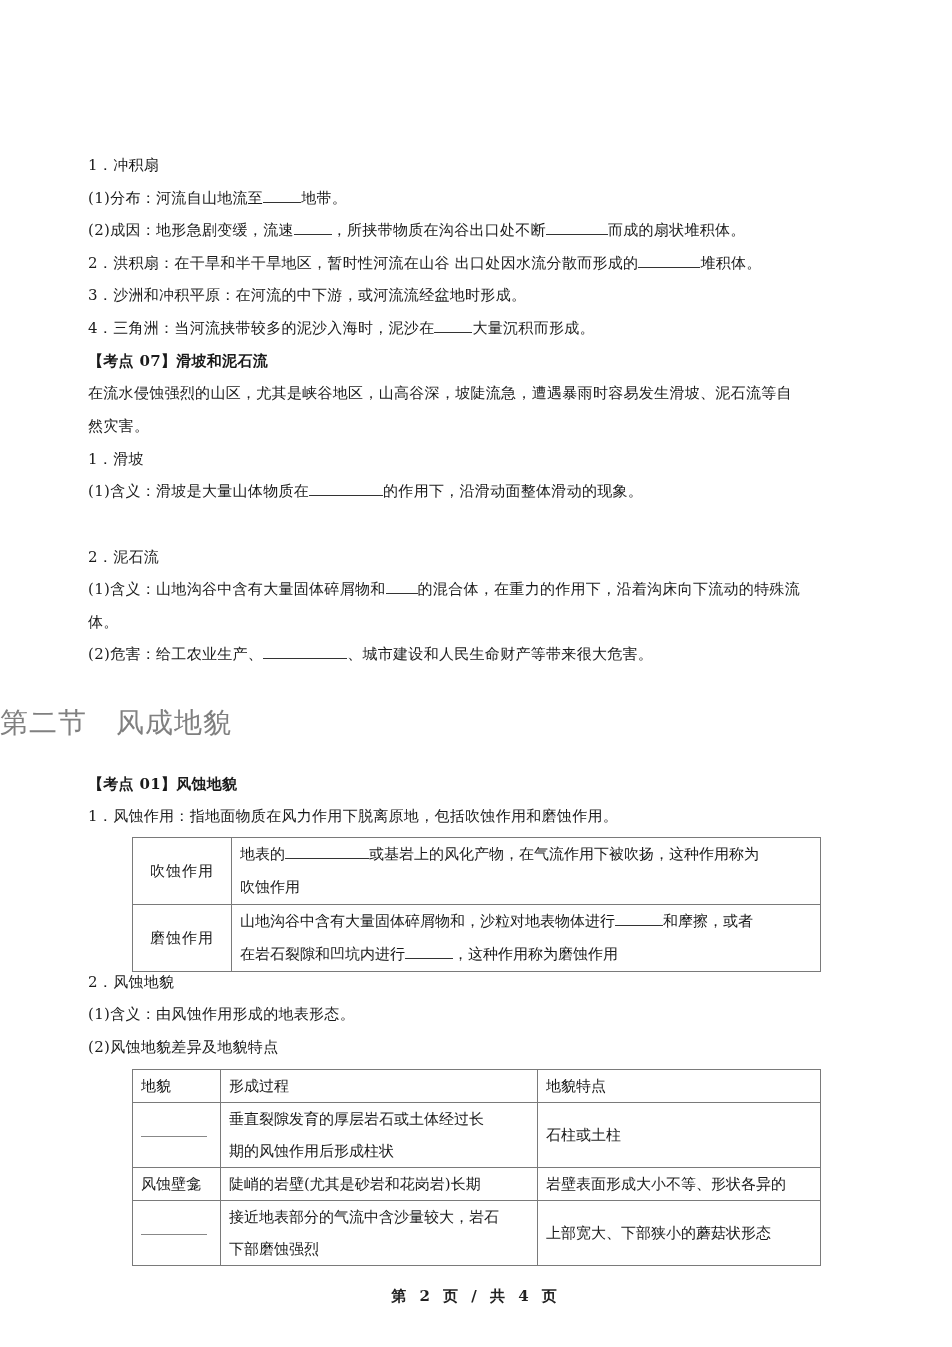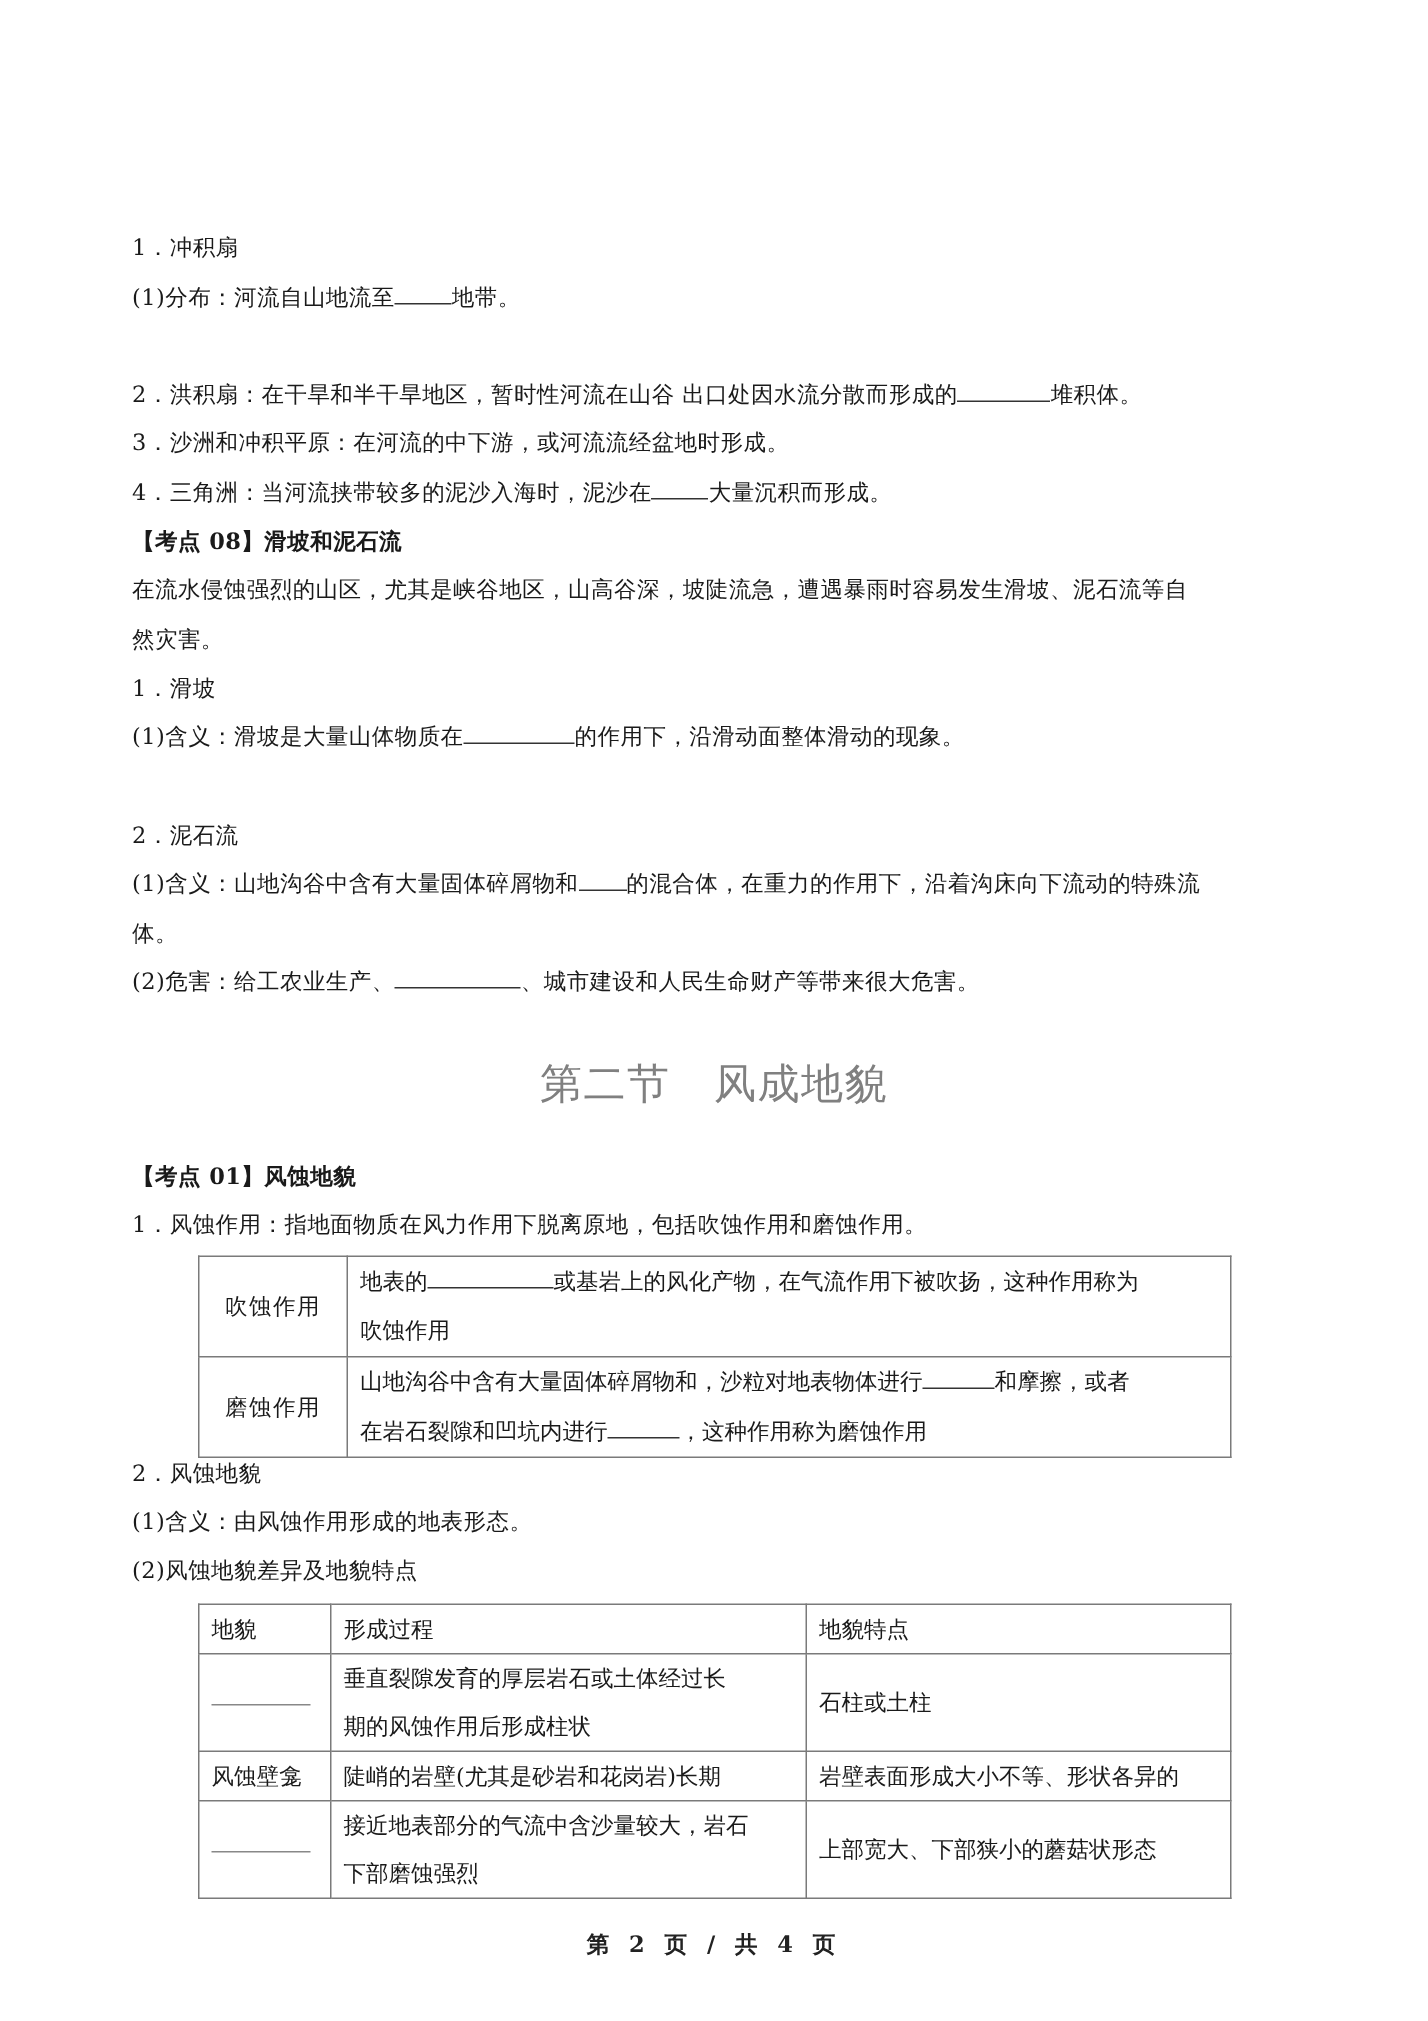--- a/index.html
+++ b/index.html
@@ -2,21 +2,21 @@
 <html><head>
 <meta charset="utf-8">
 <style>
   html, body { margin:0; padding:0; background:#ffffff; }
   body { width:952px; height:1347px; position:relative; overflow:hidden;
          font-family: "DejaVu Serif", "Liberation Serif", serif; color:#1a1a1a; }
   .page { position:absolute; left:0; top:0; width:952px; height:1347px;margin-top:40px; }
   .line { position:absolute; left:88px; font-size:15px; line-height:20px; white-space:nowrap; letter-spacing:0.3px; }
   .bold { font-weight:bold; }
   .blank { display:inline-block; border-bottom:1px solid #333; height:14px; vertical-align:baseline; }
-  .section-title { position:absolute; left:0; width:952px; top:664px; text-align:center;
+  .section-title { position:absolute; left:0; width:952px; top:664px; 
                    font-family:"DejaVu Sans","Liberation Sans",sans-serif; font-size:28px; color:#808080; letter-spacing:1px; }
   table { position:absolute; border-collapse:collapse; font-size:15px; }
   td { border:1px solid #7a7a7a; padding:0 8px; vertical-align:middle; line-height:33px; }
   .t1 { left:132px; top:797px; width:689px; }
   .t1 td.label { width:82px; text-align:center; letter-spacing:1px; }
   .t2 { left:132px; top:1029px; width:689px; }
   .t2 td { line-height:32px; padding:0 8px; }
   .cellblank { display:inline-block; width:66px; border-bottom:1px solid #888; height:1px; vertical-align:middle; }
   .footer { position:absolute; left:0; width:952px; top:1247px; text-align:center; font-size:15px; letter-spacing:4px; color:#222;font-weight:bold; }
 </style>
@@ -24,32 +24,35 @@
 <body>
 
 <div class="page">
 
   <div class="line" style="top:115px"><span>1．冲积扇</span></div>
 
   <div class="line" style="top:148px">
     <span>(1)分布：河流自山地流至</span><span class="blank" style="width:38px"></span><span>地带。</span>
   </div>
 
+  <div class="line" style="top:180px">
+    <span>(2)成因：地形急剧变缓，流速</span><span class="blank" style="width:38px"></span><span>，所挟带物质在沟谷出口处不断</span><span class="blank" style="width:62px"></span><span>而成的扇状堆积体。</span>
+  </div>
 
   <div class="line" style="top:213px">
     <span>2．洪积扇：在干旱和半干旱地区，暂时性河流在山谷 出口处因水流分散而形成的</span><span class="blank" style="width:62px"></span><span>堆积体。</span>
   </div>
 
   <div class="line" style="top:245px"><span>3．沙洲和冲积平原：在河流的中下游，或河流流经盆地时形成。</span></div>
 
   <div class="line" style="top:278px">
     <span>4．三角洲：当河流挟带较多的泥沙入海时，泥沙在</span><span class="blank" style="width:38px"></span><span>大量沉积而形成。</span>
   </div>
 
-  <div class="line bold" style="top:311px">【考点 08】滑坡和泥石流</div>
+  <div class="line bold" style="top:311px">【考点 07】滑坡和泥石流</div>
   <div class="line" style="top:343px">在流水侵蚀强烈的山区，尤其是峡谷地区，山高谷深，坡陡流急，遭遇暴雨时容易发生滑坡、泥石流等自</div>
   <div class="line" style="top:376px">然灾害。</div>
   <div class="line" style="top:409px">1．滑坡</div>
 
   <div class="line" style="top:441px">
     <span>(1)含义：滑坡是大量山体物质在</span><span class="blank" style="width:74px"></span><span>的作用下，沿滑动面整体滑动的现象。</span>
   </div>
 
 
   <div class="line" style="top:507px">2．泥石流</div>

